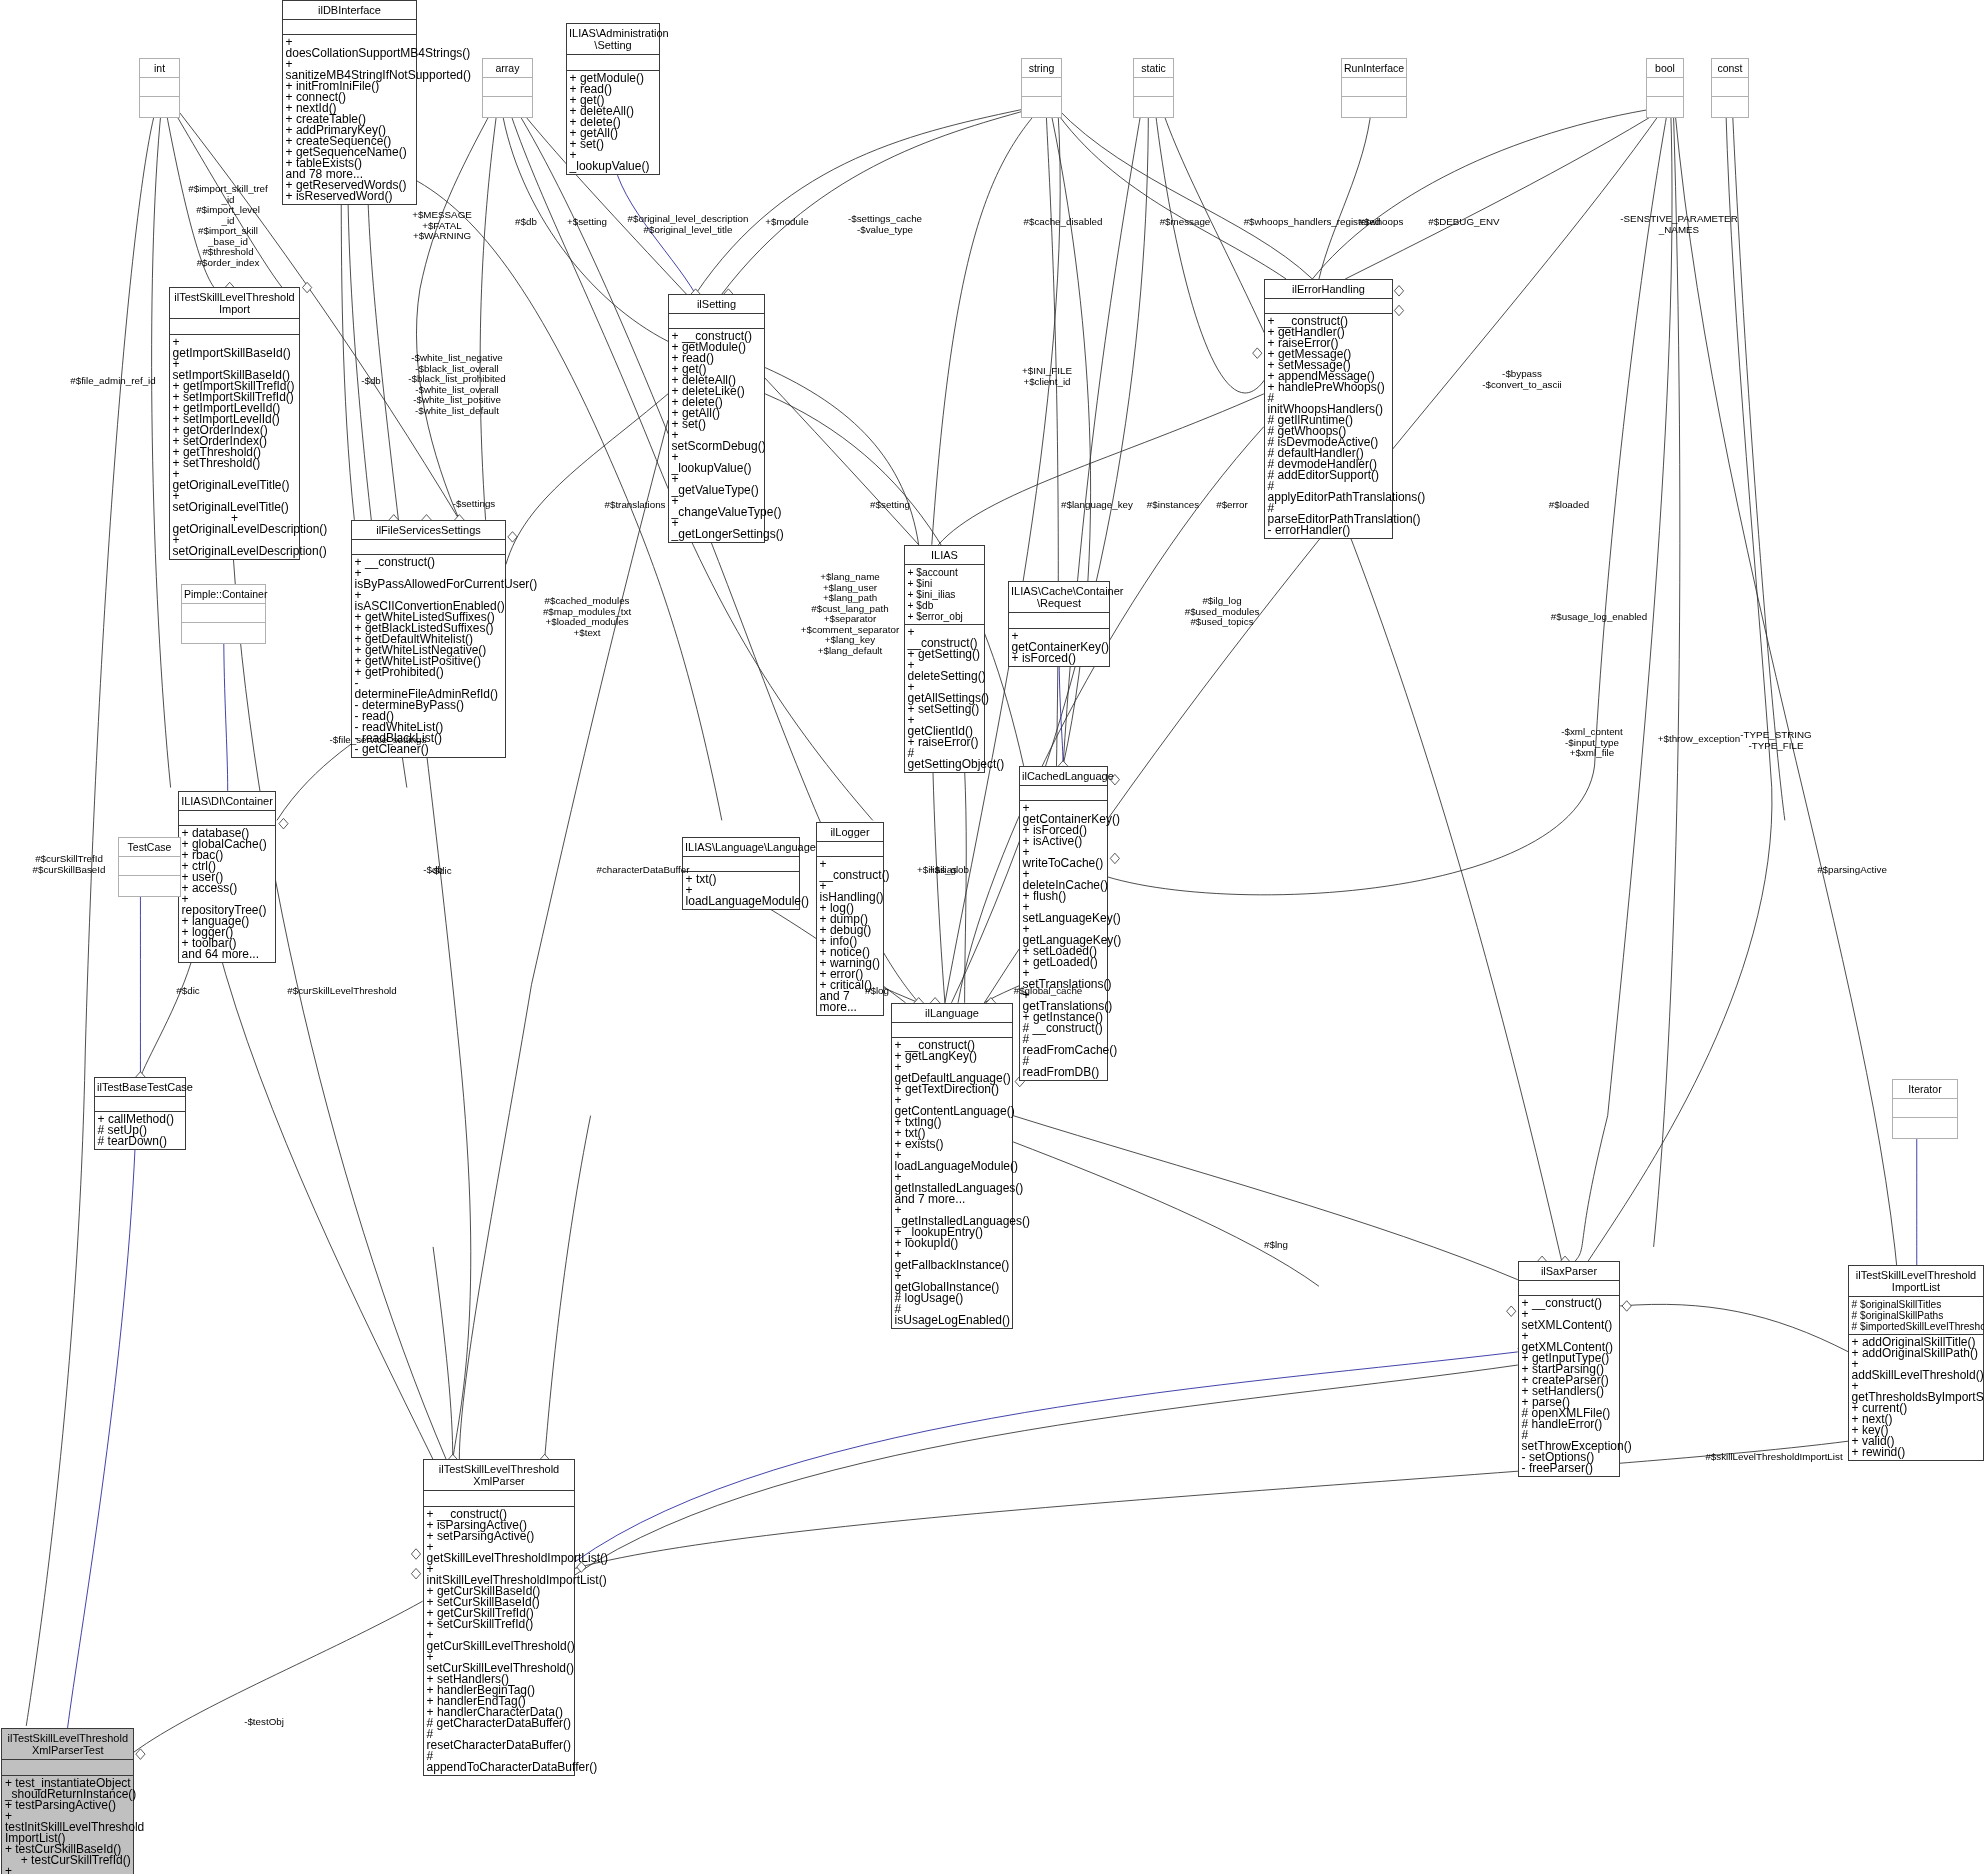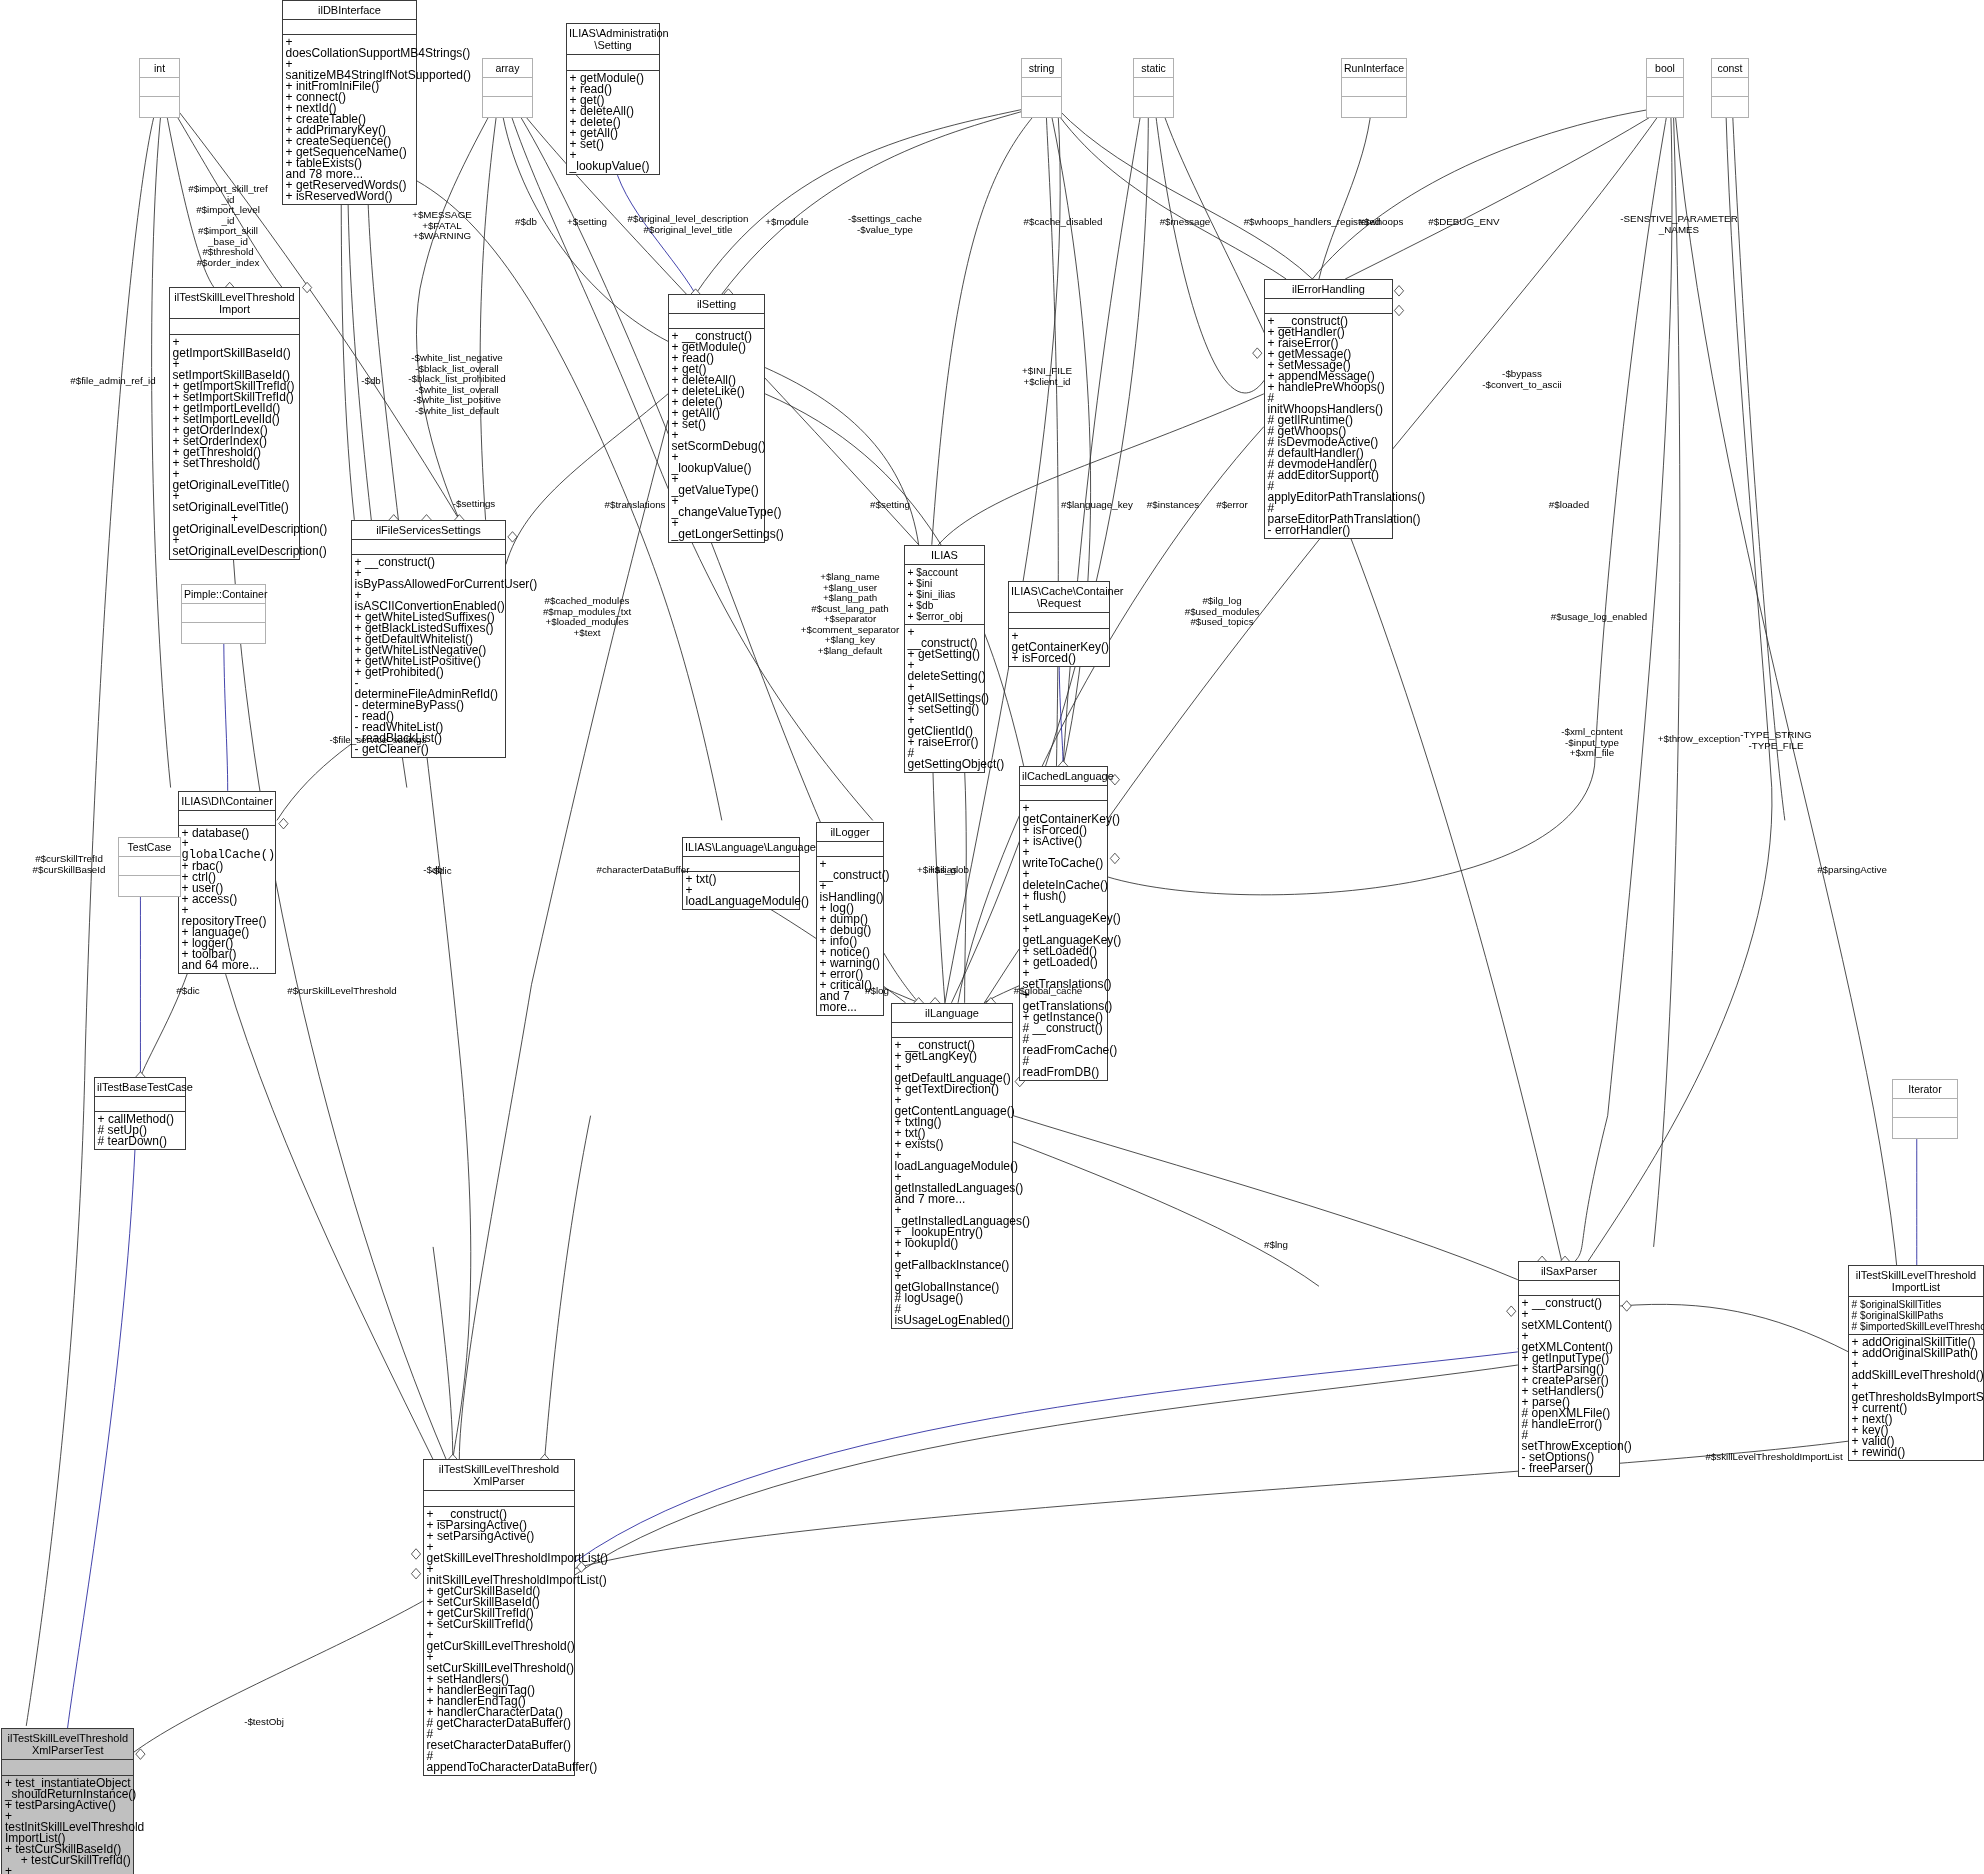--- a/index.html
+++ b/index.html
@@ -360,21 +360,21 @@
         <div class="ops">
           <div style="white-space: pre-line;">+ getContainerKey()</div>
           <div style="white-space: pre-line;">+ isForced()</div>
         </div>
       </div>
       <div class="node" style="left: 178px; top: 791px; width: 98px; min-height: 151px;">
         <div class="title">ILIAS\DI\Container</div>
         <div class="attrs"></div>
         <div class="ops">
           <div style="white-space: pre-line;">+ database()</div>
-          <div style="white-space: pre-line; font-family: Liberation Mono, monospace;">+ globalCache()</div>
+          <div style="white-space: pre-line;">+ globalCache()</div>
           <div style="white-space: pre-line;">+ rbac()</div>
           <div style="white-space: pre-line;">+ ctrl()</div>
           <div style="white-space: pre-line;">+ user()</div>
           <div style="white-space: pre-line;">+ access()</div>
           <div style="white-space: pre-line;">+ repositoryTree()</div>
           <div style="white-space: pre-line;">+ language()</div>
           <div style="white-space: pre-line;">+ logger()</div>
           <div style="white-space: pre-line;">+ toolbar()</div>
           <div style="white-space: pre-line;">and 64 more...</div>
         </div>

